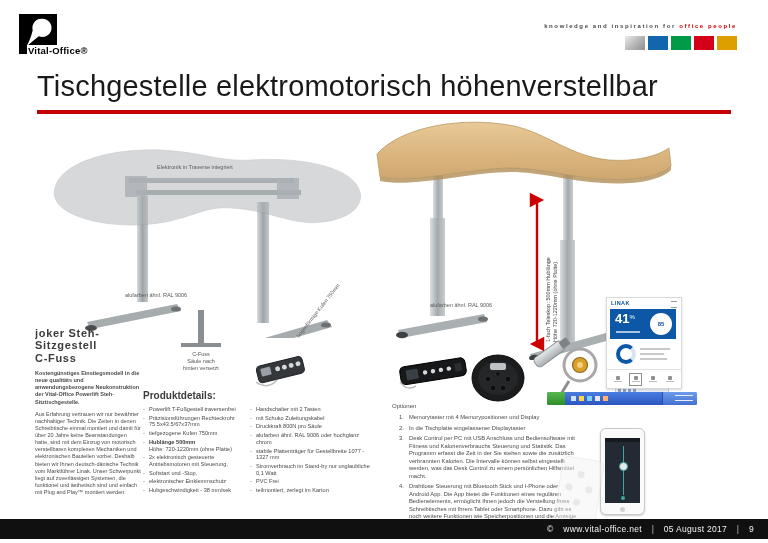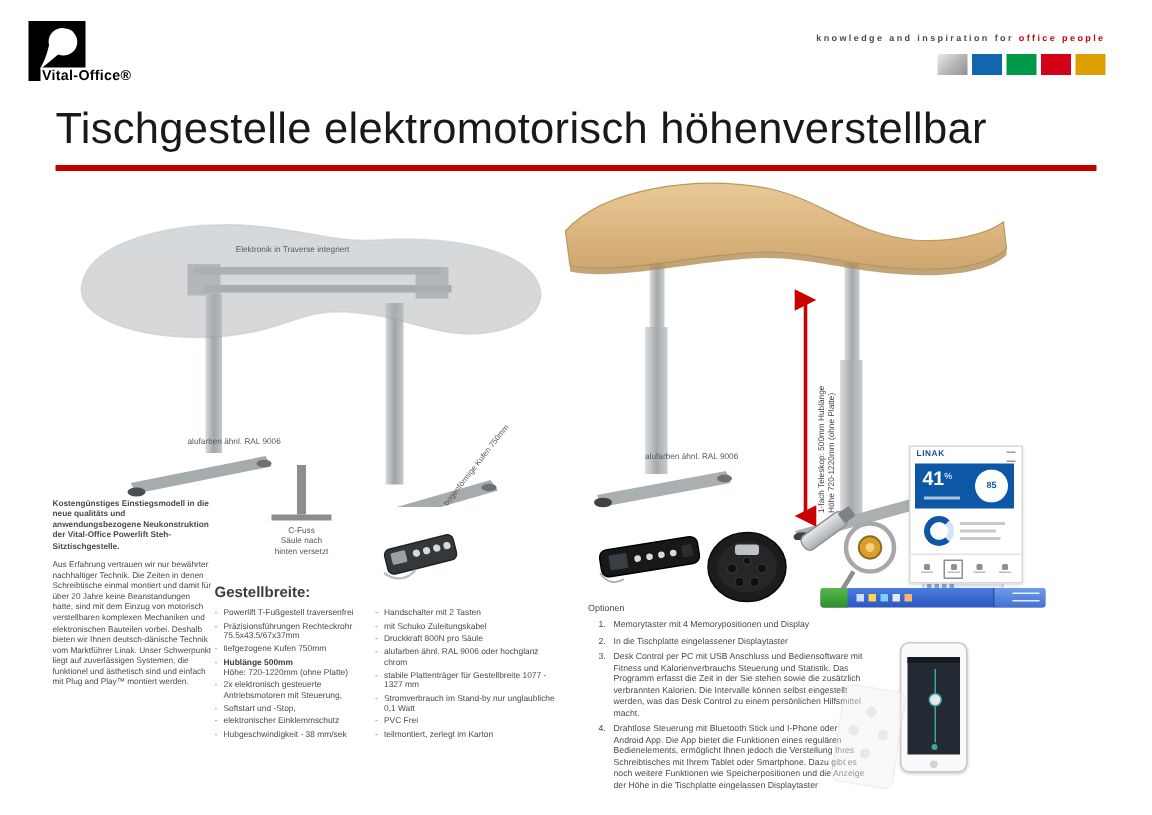--- a/index.html
+++ b/index.html
@@ -223,20 +223,23 @@
       <path d="M8,73 C40,80 99,64 139,64 C169,64 195,73 231,75 C260,77 288,73 299,62 L299,66 C288,77 260,81 231,79 C195,77 169,68 139,68 C99,68 40,84 8,77 Z" fill="#b28e58" opacity="0.8"></path>
 
       <line x1="165" y1="96" x2="165" y2="240" stroke="#cc0000" stroke-width="2.4" marker-start="url(#ah1)" marker-end="url(#ah2)"></line>
     </svg>
     <div class="anno" style="left:58px;top:198px;">alufarben ähnl. RAL 9006</div>
   </div>
   <div class="arrow-label">1-fach Teleskop: 500mm Hublänge
 Höhe 720-1220mm (ohne Platte)</div>
 
   <div class="intro">
+    <h2 class="prewrap">joker Steh-
+Sitzgestell
+C-Fuss</h2>
     <p class="lead">Kostengünstiges Einstiegsmodell in die neue qualitäts und anwendungsbezogene Neukonstruktion der Vital-Office Powerlift Steh-Sitztischgestelle.</p>
     <p class="body">Aus Erfahrung vertrauen wir nur bewährter nachhaltiger Technik. Die Zeiten in denen Schreibtische einmal montiert und damit für über 20 Jahre keine Beanstandungen hatte, sind mit dem Einzug von motorisch verstellbaren komplexen Mechaniken und elektronischen Bauteilen vorbei. Deshalb bieten wir Ihnen deutsch-dänische Technik vom Marktführer Linak. Unser Schwerpunkt liegt auf zuverlässigen Systemen, die funktionel und ästhetisch sind und einfach mit Plug and Play™ montiert werden.</p>
   </div>
 
   <div class="cfuss">
     <div class="post"></div>
     <div class="base"></div>
     <div class="cap">C-Fuss
 Säule nach
 hinten versetzt</div>
@@ -249,21 +252,21 @@
         <rect x="9" y="20" width="10" height="8" rx="1" fill="#9aa0a5"></rect>
         <circle cx="26" cy="24" r="2.4" fill="#d6d9db"></circle>
         <circle cx="33" cy="24" r="2.4" fill="#d6d9db"></circle>
         <circle cx="40" cy="24" r="2.4" fill="#d6d9db"></circle>
         <circle cx="47" cy="24" r="2.4" fill="#d6d9db"></circle>
       </g>
       <path d="M4,38 C12,44 20,42 25,36" stroke="#b9bdc0" stroke-width="1.5" fill="none"></path>
     </svg>
   </div>
 
-  <h3 class="pd-head">Gestellbreite:</h3>
+  <h3 class="pd-head">Produktdetails:</h3>
   <div class="pd-col1">
       <div class="d-item">
         <span class="d-bullet">-</span>
         <span class="d-text">Powerlift T-Fußgestell traversenfrei</span>
       </div>
       <div class="d-item">
         <span class="d-bullet">-</span>
         <span class="d-text">Präzisionsführungen Rechteckrohr 75.5x43.5/67x37mm</span>
       </div>
       <div class="d-item">
@@ -464,14 +467,22 @@
     <div class="phone-home"></div>
   </div>
 
   <div class="white-remote">
     <span class="wr-dot" style="left:16px;top:12px;"></span>
     <span class="wr-dot" style="left:6px;top:26px;"></span>
     <span class="wr-dot" style="left:26px;top:26px;"></span>
     <span class="wr-dot" style="left:16px;top:40px;"></span>
   </div>
 
+  <div class="footer">
+    <span>©</span>
+    <span>www.vital-office.net</span>
+    <span class="sep">|</span>
+    <span>05 August 2017</span>
+    <span class="sep">|</span>
+    <span>9</span>
+  </div>
 
 </div>
 
 </body></html>

